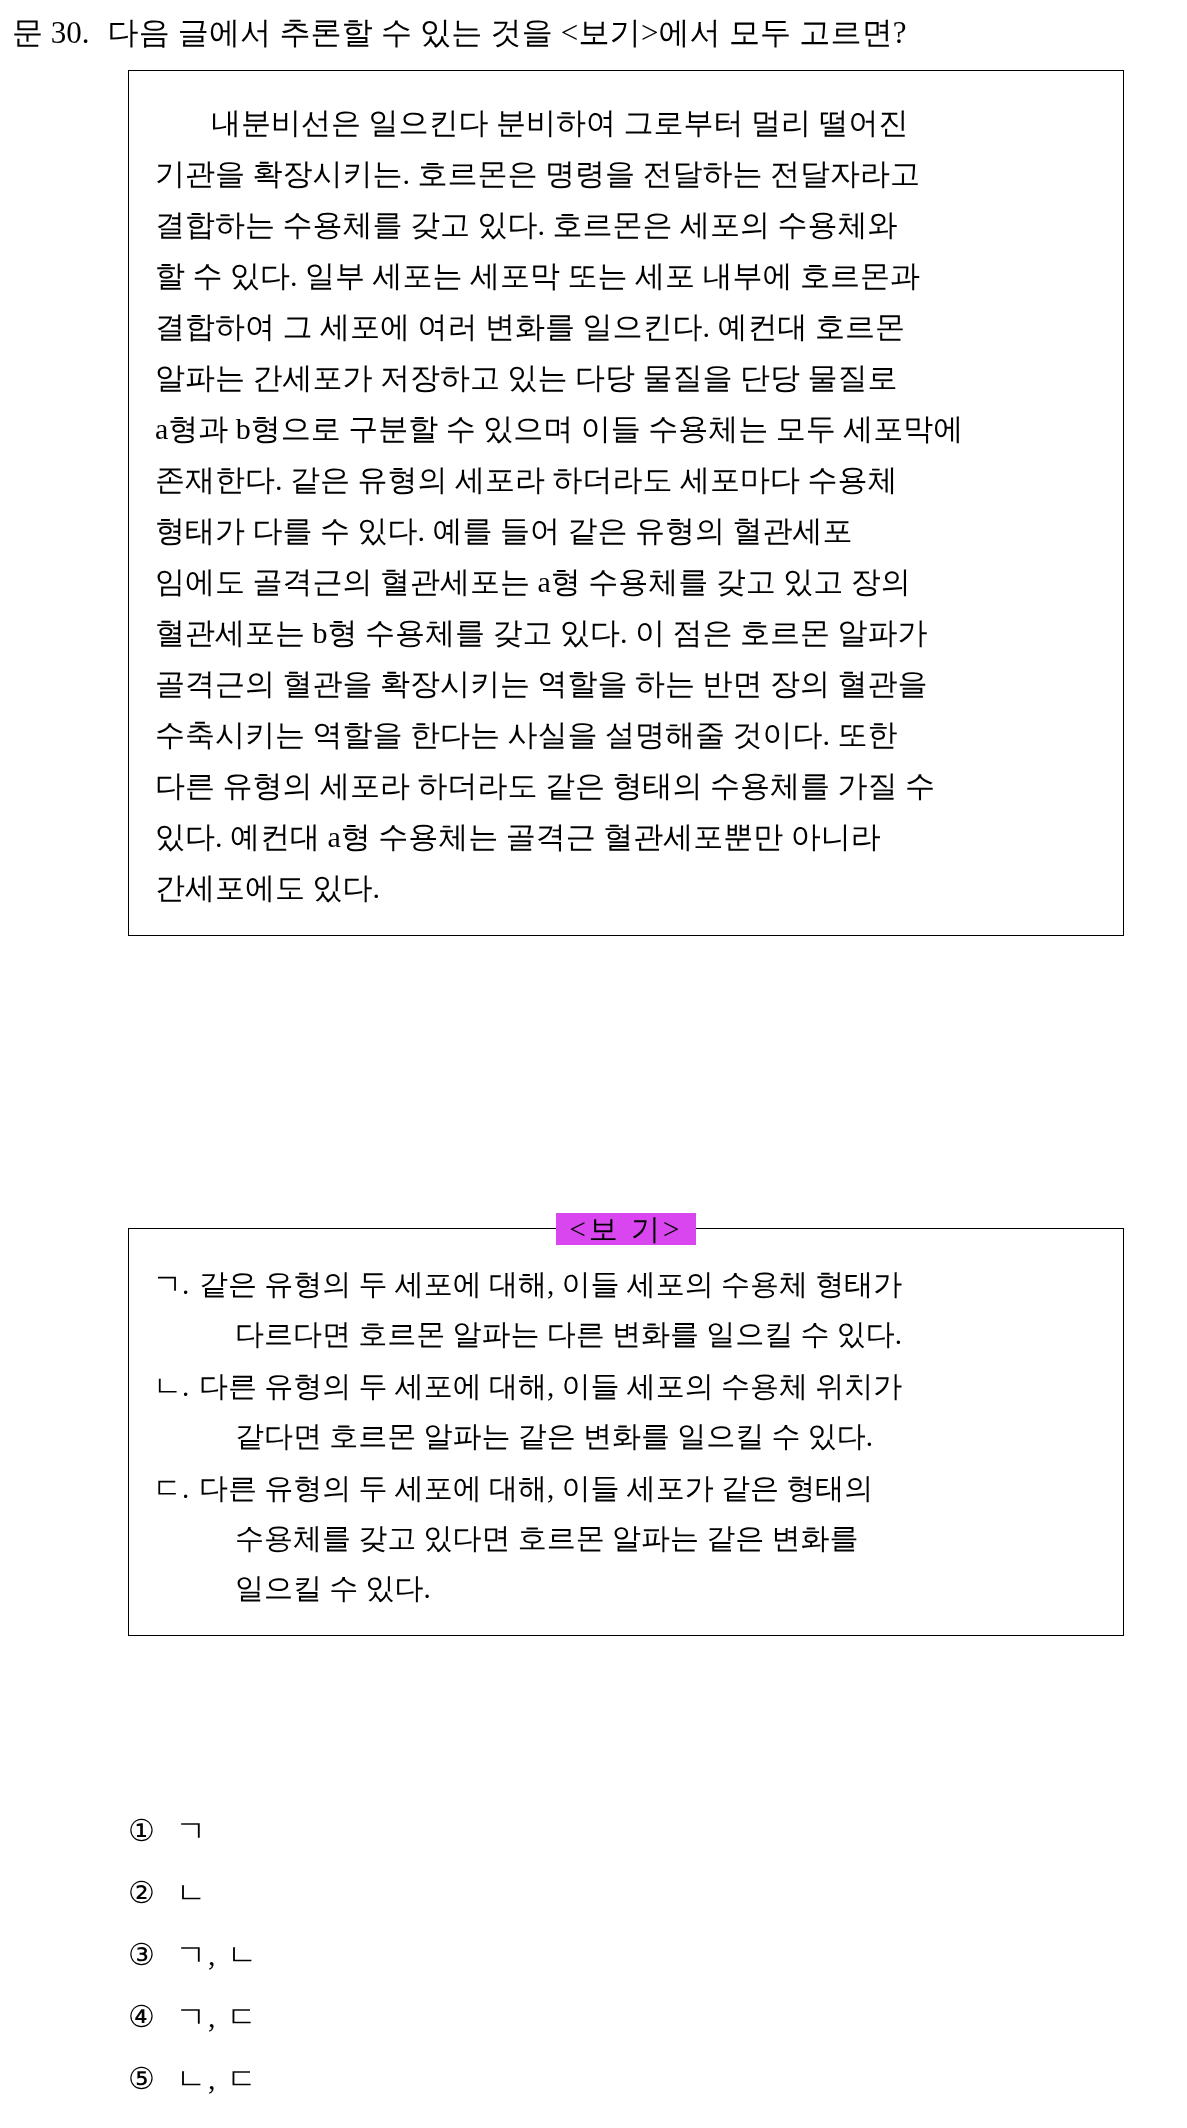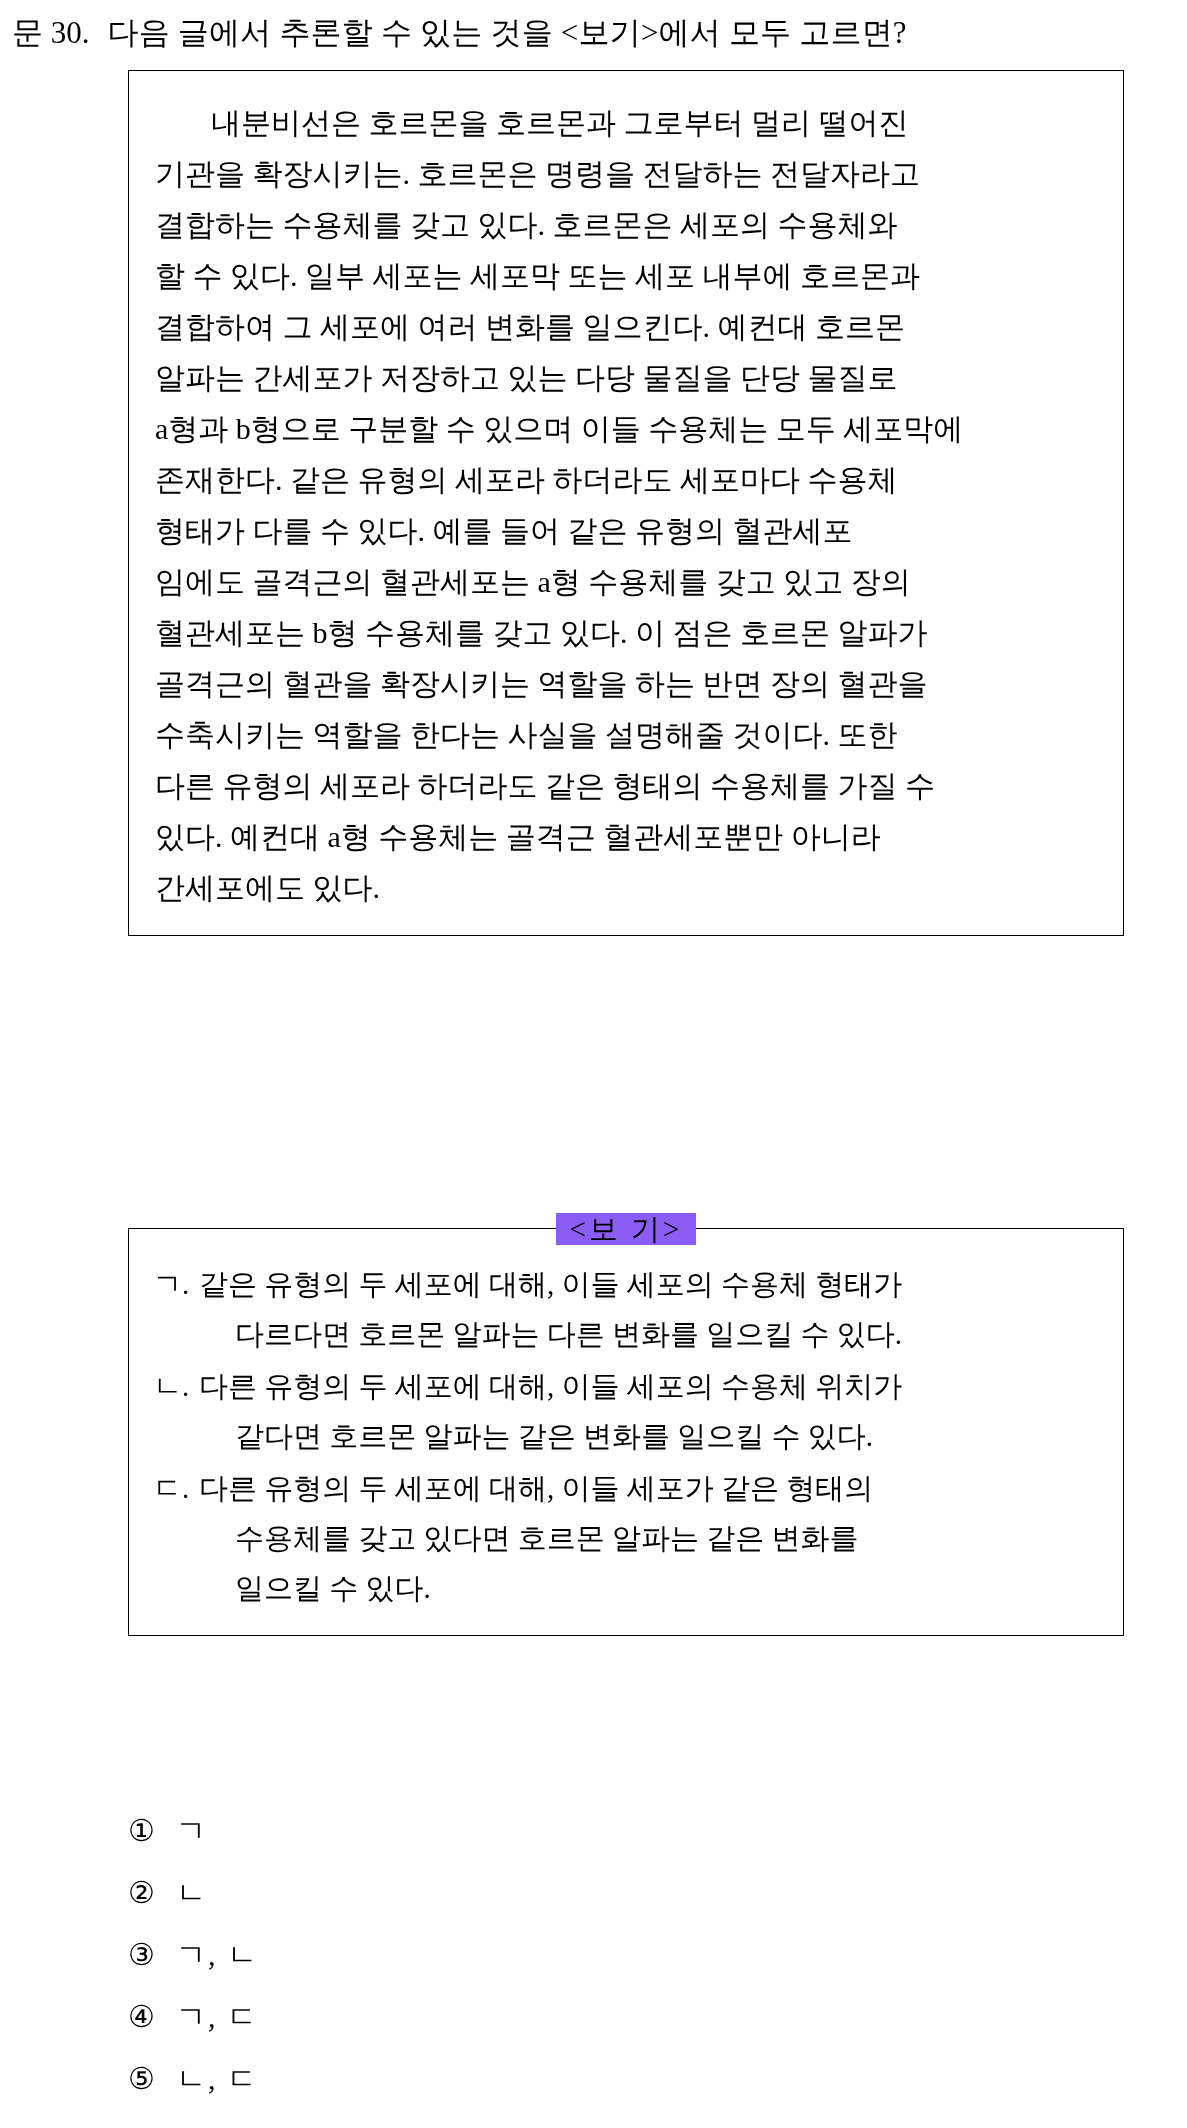--- a/index.html
+++ b/index.html
@@ -81,21 +81,21 @@
   }
   .bogi-label {
     position: absolute;
     left: 0;
     right: 0;
     top: -19px;
     text-align: center;
     pointer-events: none;
   }
   .bogi-label span {
-    background: #8b5cf6;
+    background: #d946ef;
     padding: 0 14px;
     font-size: 29px;
     letter-spacing: 3px;
   }
   .bogi-item {
     display: flex;
     font-size: 29px;
     line-height: 50px;
     margin-bottom: 2px;
   }
@@ -148,21 +148,21 @@
 
 <div class="page">
 
   <div class="question-head">
     <span class="question-number">문 30.</span>
     <span class="question-text">다음 글에서 추론할 수 있는 것을 &lt;보기&gt;에서 모두 고르면?</span>
   </div>
 
   <div class="passage-box">
     <div class="passage-line indent">
-        <span class="w">내분비선은 호르몬을 호르몬과 그로부터 멀리 떨어진</span>
+        <span class="w">내분비선은 일으킨다 분비하여 그로부터 멀리 떨어진</span>
       </div>
     <div class="passage-line">
         <span class="w">기관을 확장시키는. 호르몬은 명령을 전달하는 전달자라고</span>
       </div>
     <div class="passage-line">
         <span class="w">결합하는 수용체를 갖고 있다. 호르몬은 세포의 수용체와</span>
       </div>
     <div class="passage-line">
         <span class="w">할 수 있다. 일부 세포는 세포막 또는 세포 내부에 호르몬과</span>
       </div>

